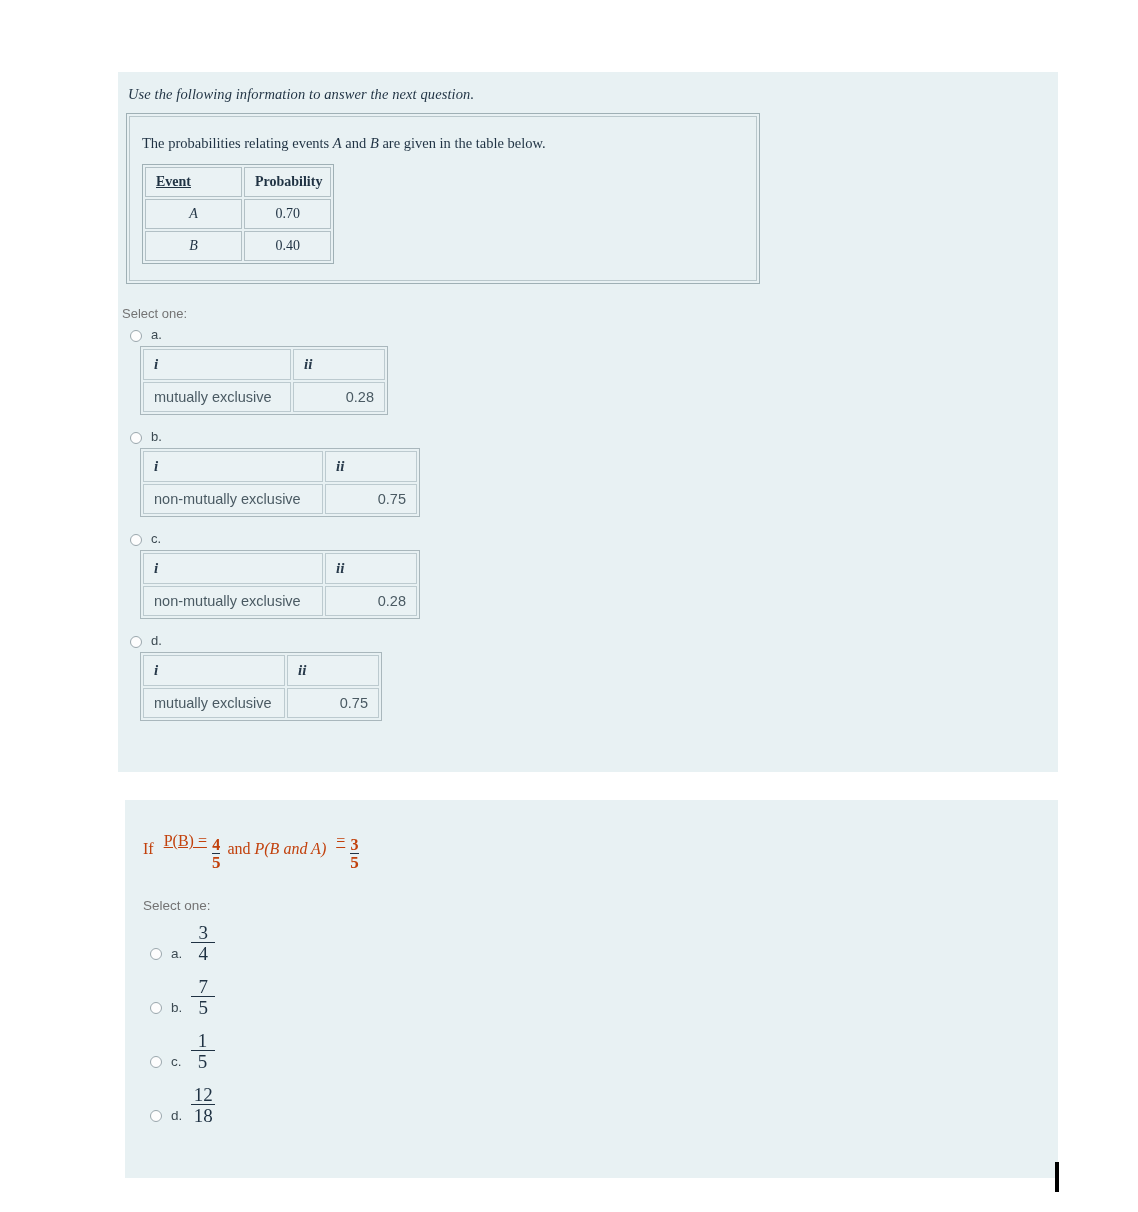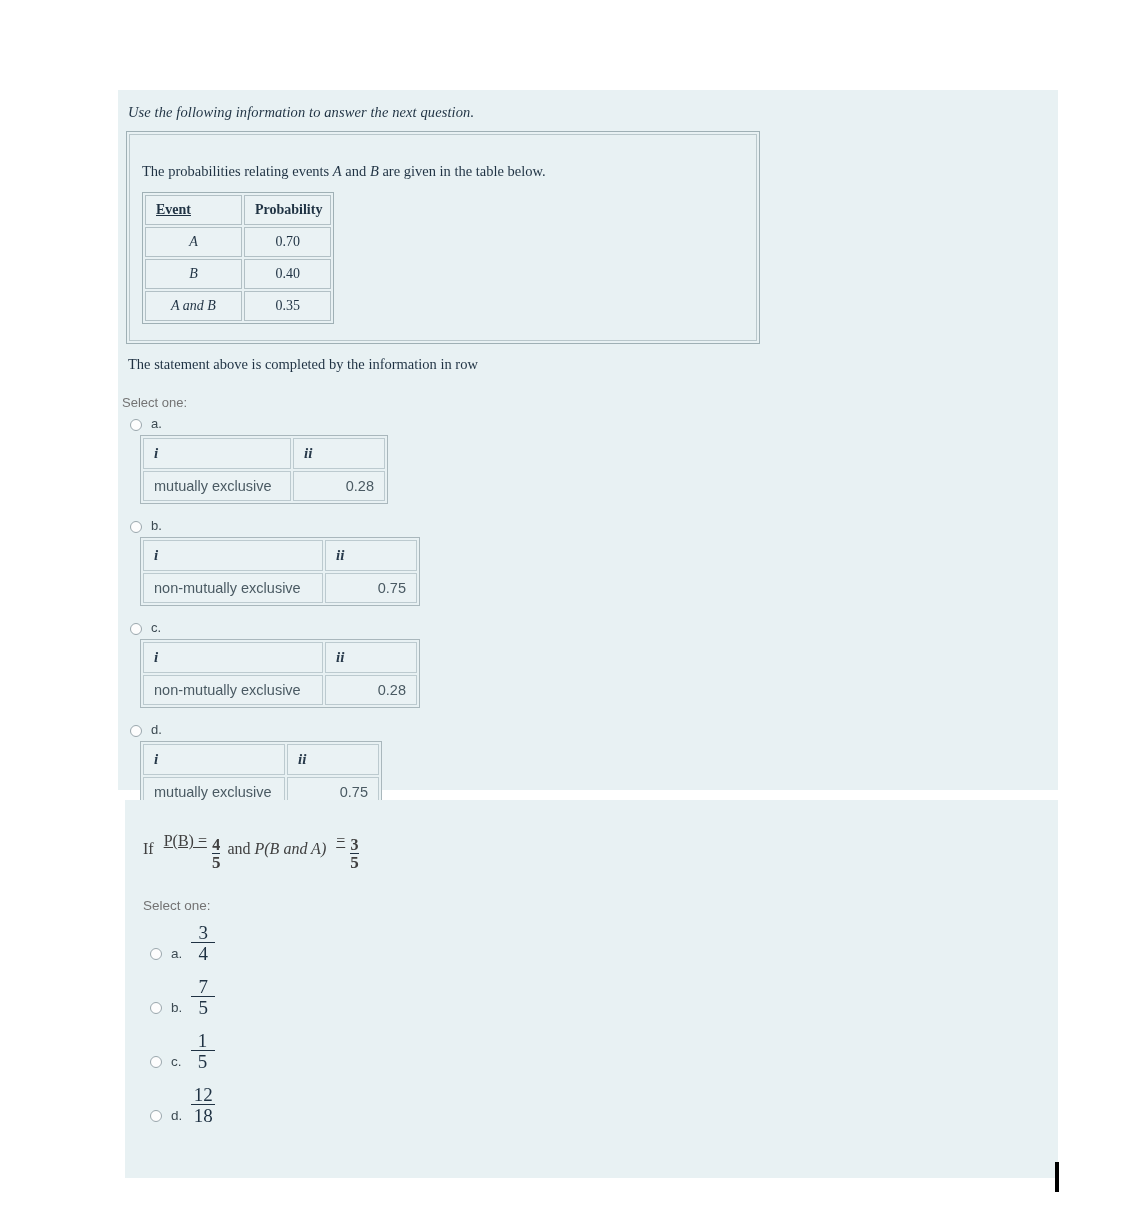--- a/index.html
+++ b/index.html
@@ -11,21 +11,21 @@
     overflow: hidden;
   }
 
   .page { position: relative; width: 1138px; height: 1212px; background:#fff; }
 
   
   .panel {
     position: absolute;
     background: #e8f1f3;
   }
-  #panel-1 { left: 118px; top: 90px; width: 940px; height: 700px; }
+  #panel-1 { left: 118px; top: 72px; width: 940px; height: 700px; }
   #panel-2 { left: 125px; top: 800px; width: 933px; height: 378px; }
 
   .panel-inner { padding: 14px 0 0 0; }
 
   
   .serif {
     font-family: "Liberation Serif", "DejaVu Serif", serif;
     color: #1f3243;
   }
   .stem-lead {
@@ -38,21 +38,21 @@
   
   .info-box {
     margin-left: 8px;
     width: 634px;
     border: 1px solid #9fb0b5;
     padding: 2px;
     background: #e8f1f3;
   }
   .info-box-in {
     border: 1px solid #b9c7cb;
-    padding: 28px 10px 8px 10px;
+    padding: 18px 10px 8px 10px;
   }
   .info-line {
     font-size: 14.5px;
     margin: 0 0 12px 2px;
     color:#1f3243;
   }
   .info-line em { font-style: italic; }
 
   
   table.prob {
@@ -142,21 +142,21 @@
 
   .w-a-1 { width: 148px; } .w-a-2 { width: 92px; }
   .w-b-1 { width: 180px; } .w-b-2 { width: 92px; }
   .w-c-1 { width: 180px; } .w-c-2 { width: 92px; }
   .w-d-1 { width: 142px; } .w-d-2 { width: 92px; }
 
   
   .mathline {
     font-family: "Liberation Serif", "DejaVu Serif", serif;
     font-size: 16px;
-    color: #404040;
+    color: #c2410c;
     margin: 26px 0 0 18px;
     display: flex;
     align-items: baseline;
     flex-wrap: nowrap;
     white-space: nowrap;
   }
   .mathline .raise { position: relative; top: -8px; margin: 0 2px 0 10px; text-decoration: underline; }
   .mathline .gap { display:inline-block; width: 34px; }
   .frac {
     display: inline-flex;
@@ -219,32 +219,27 @@
               <th class="c-prob">Probability</th>
             </tr>
             <tr>
               <td class="ital">A</td>
               <td>0.70</td>
             </tr>
             <tr>
               <td class="ital">B</td>
               <td>0.40</td>
             </tr>
-            <tr>
-              <td class="ital">A and B</td>
-              <td>0.35</td>
-            </tr>
           </tbody>
             </table>
 
 
         </div>
       </div>
 
-      <div class="below-box serif">The statement above is completed by the information in row</div>
 
       <div class="select-one">Select one:</div>
 
       <div class="opt-row">
         <span class="radio"></span>
         <span class="opt-letter">a.</span>
       </div>
       <table class="ans">
         <tbody>
             <tr>

